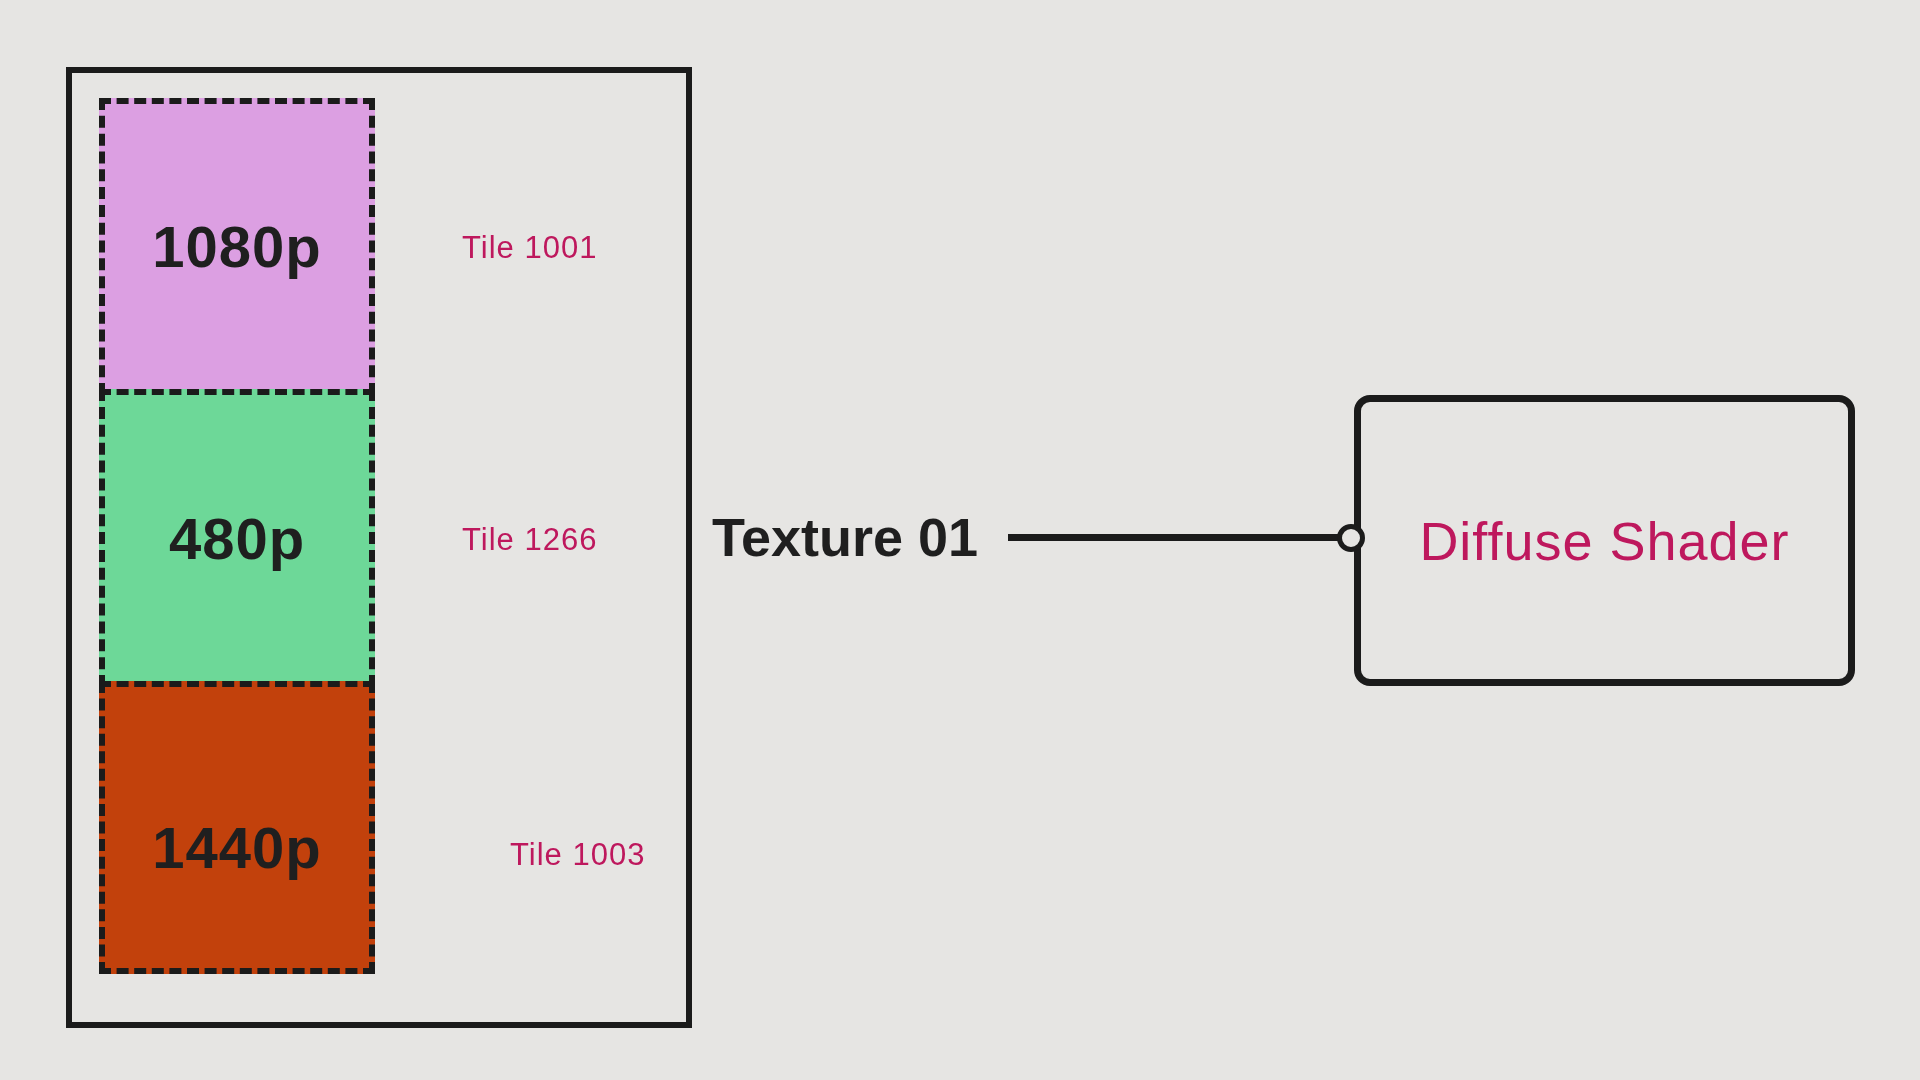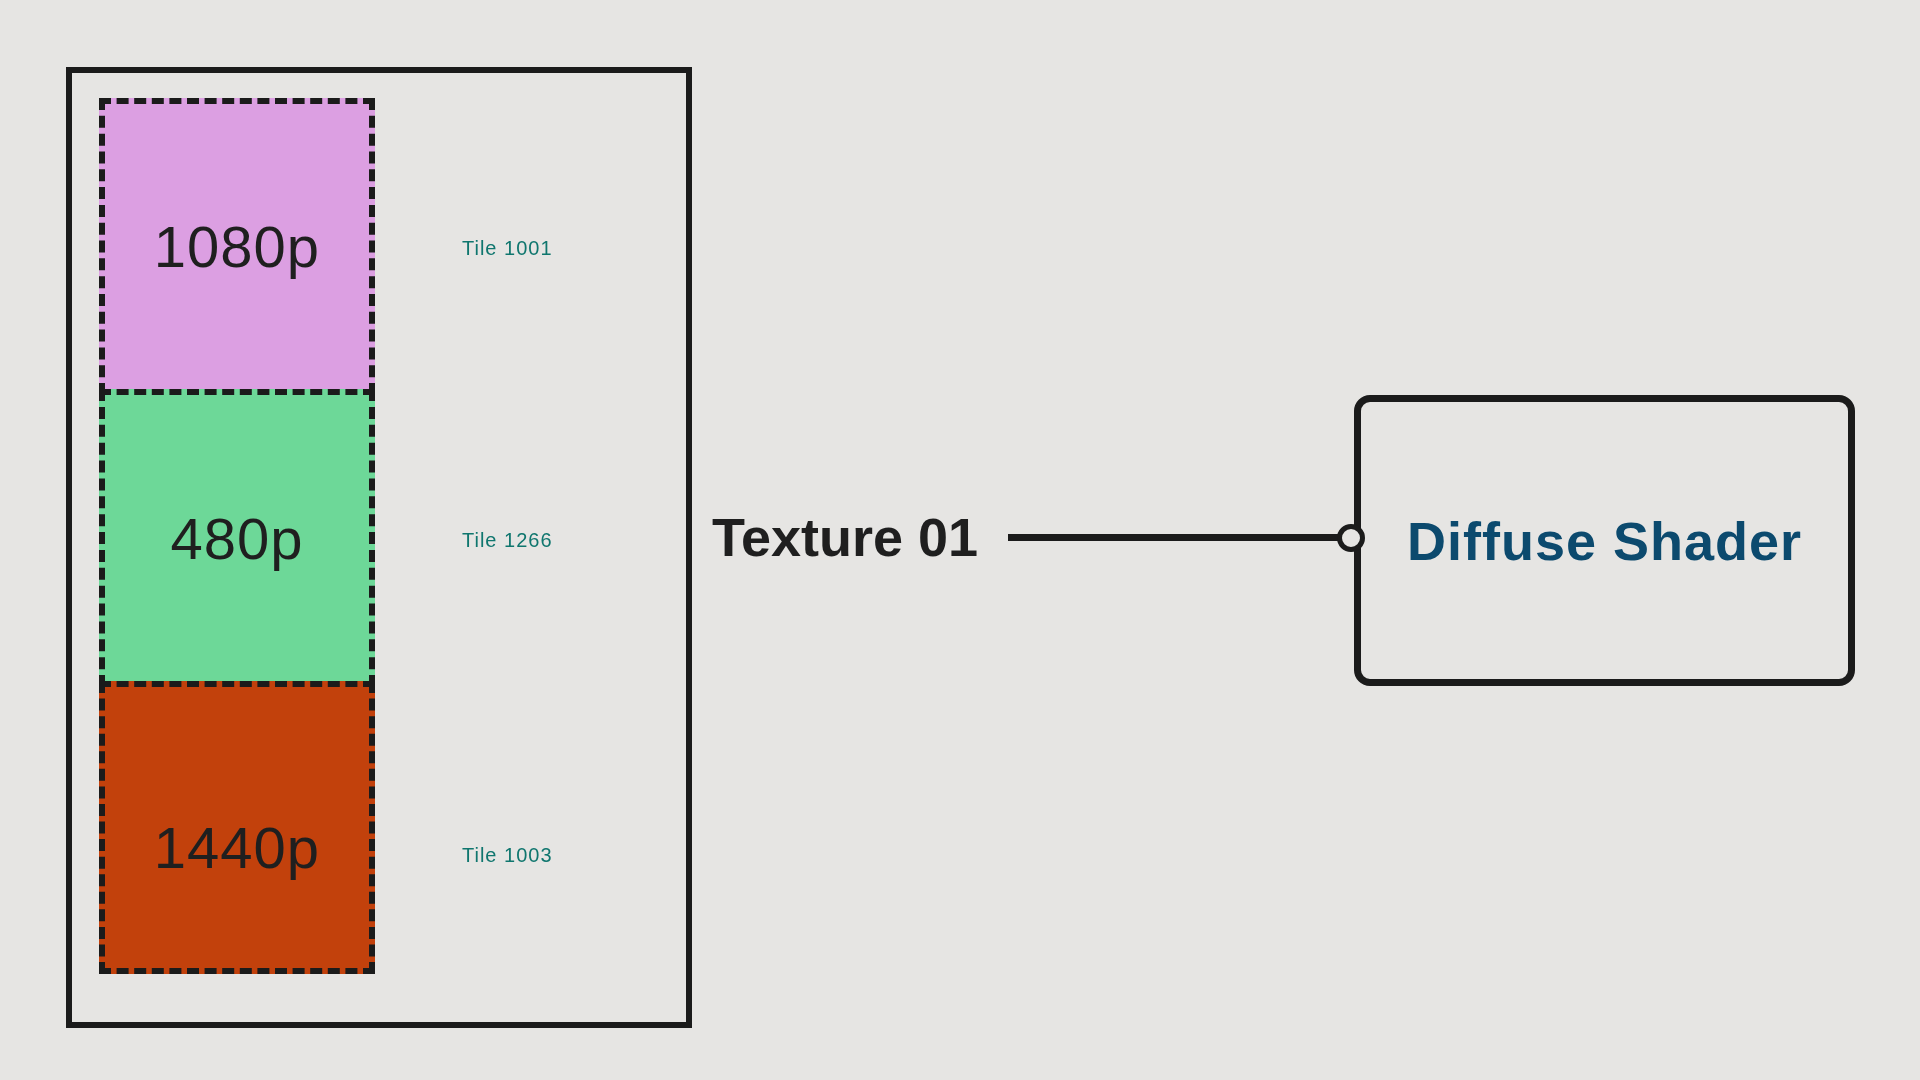--- a/index.html
+++ b/index.html
@@ -35,39 +35,39 @@
     box-sizing: border-box;
     display: flex;
     align-items: center;
     justify-content: center;
   }
   .tile-1 { top: 98px;  height: 297px; }
   .tile-2 { top: 389px; height: 298px; }
   .tile-3 { top: 681px; height: 293px; }
   .tile-value {
     font-size: 58px;
-    font-weight: normal;
+    font-weight: bold;
     color: #1f1f1f;
     letter-spacing: 1px;
   }
   .tile-3 .tile-value { transform: translateY(20px); }
 
   
   .tile-id {
     position: absolute;
     left: 462px;
     transform: translateY(-50%);
-    font-size: 20px;
-    color: #0f766e;
+    font-size: 31px;
+    color: #be185d;
     letter-spacing: 1px;
     white-space: nowrap;
   }
   .tile-id-1 { top: 248px; }
   .tile-id-2 { top: 540px; }
-  .tile-id-3 { top: 855px; }
+  .tile-id-3 { top: 855px; margin-left: 48px; }
 
   
   .texture-name {
     position: absolute;
     left: 712px; top: 537px;
     transform: translateY(-50%);
     font-size: 54px;
     font-weight: bold;
     color: #1f1f1f;
     white-space: nowrap;
@@ -101,22 +101,22 @@
     border-radius: 16px;
     box-sizing: border-box;
     background: #e6e5e3;
     display: flex;
     align-items: center;
     justify-content: center;
     z-index: 2;
   }
   .shader-node-label {
     font-size: 54px;
-    font-weight: bold;
-    color: #0c4a6e;
+    font-weight: normal;
+    color: #be185d;
     letter-spacing: 1px;
     white-space: nowrap;
   }
 </style>
 </head>
 <body>
 
 <div class="stage">
 
   <div class="texture-box"></div>

